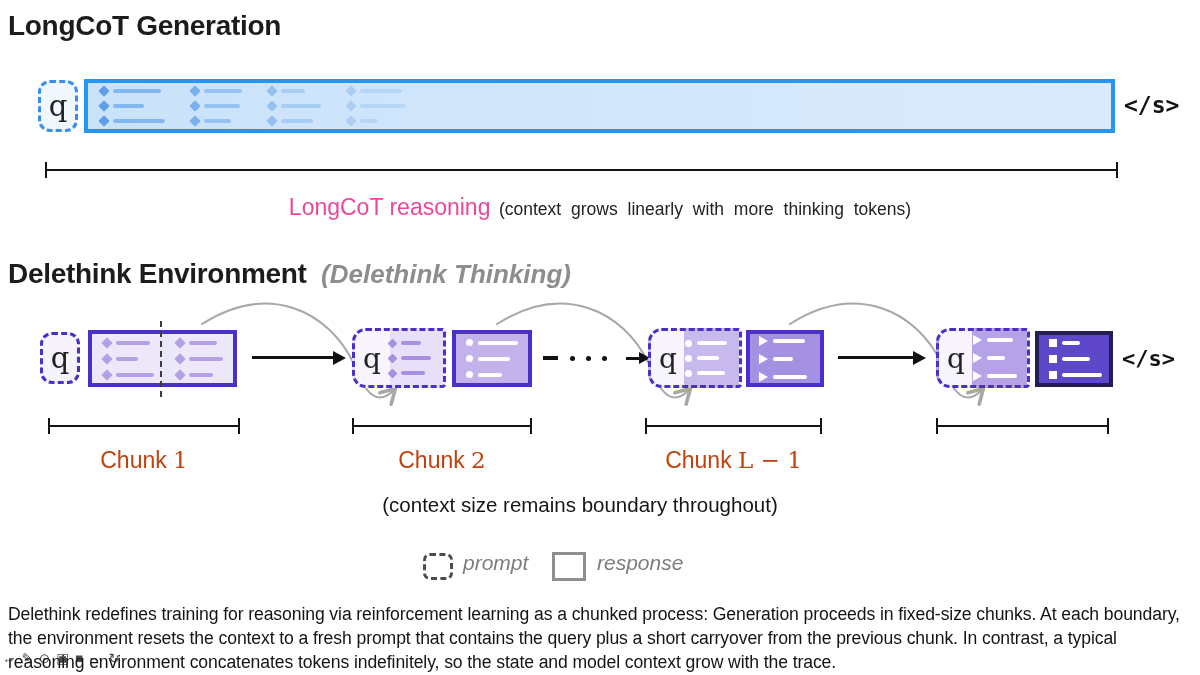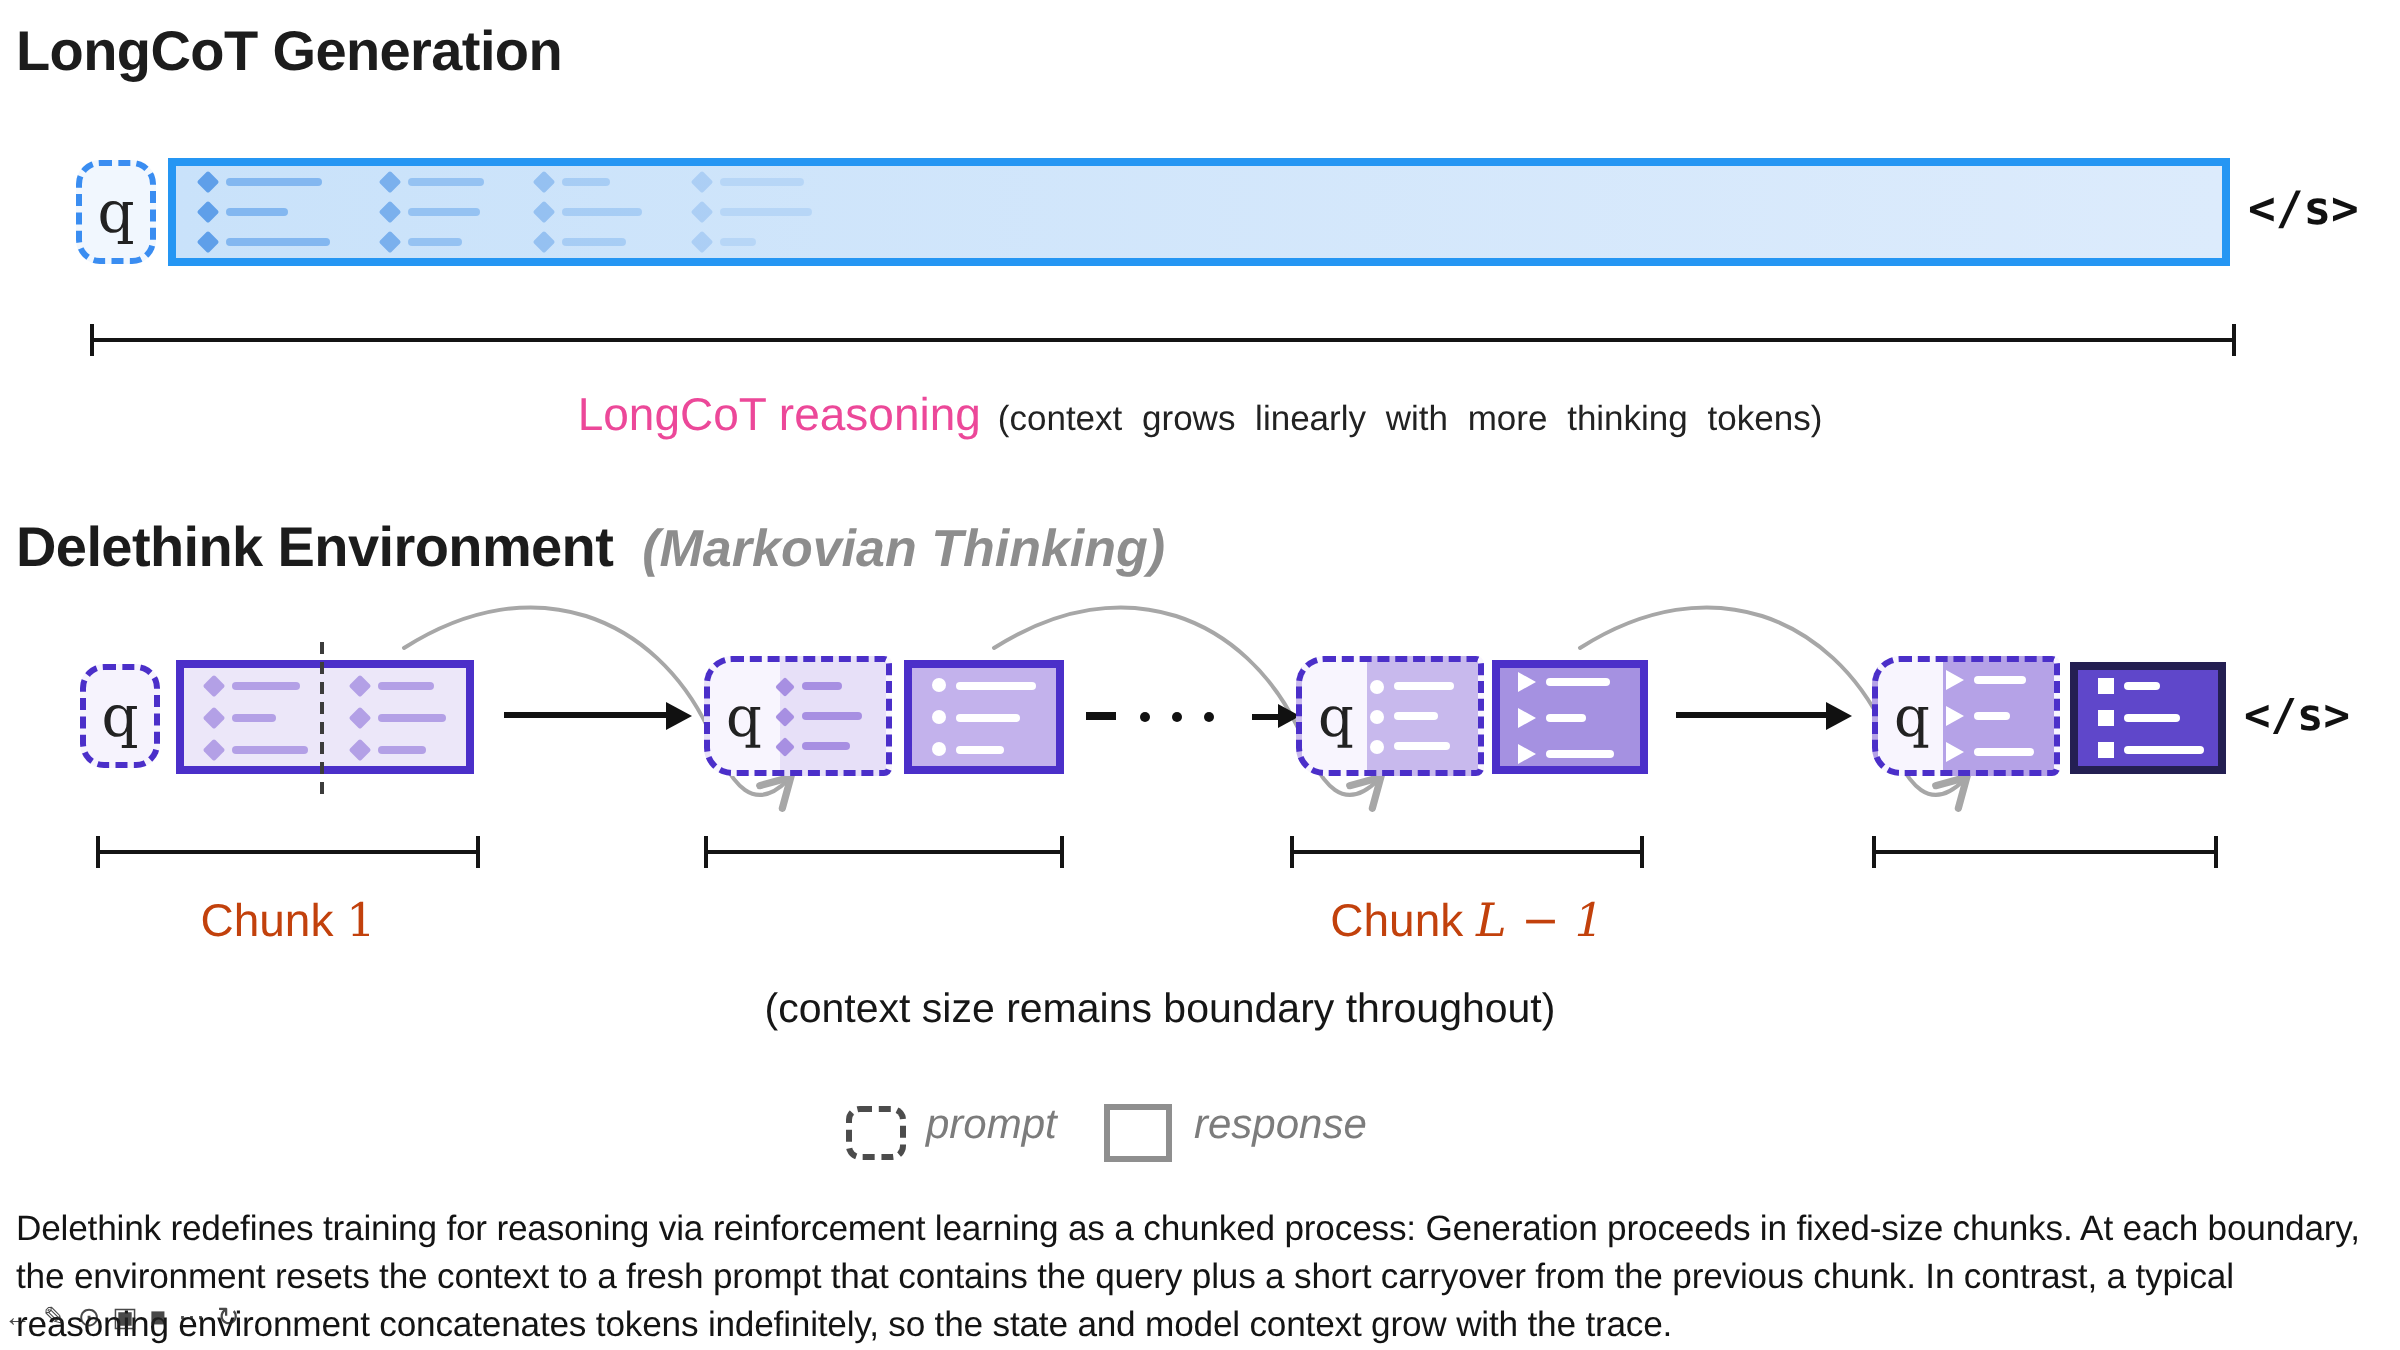--- a/index.html
+++ b/index.html
@@ -35,21 +35,21 @@
   .ruler .line{position:absolute;left:0;right:0;top:7px;height:2px;background:#141414;}
   .ruler::before,.ruler::after{content:"";position:absolute;top:0;width:2px;height:16px;background:#141414;}
   .ruler::before{left:0}.ruler::after{right:0}
 
   
   .cap1{text-align:center;}
   .cap1 .big{font-size:23px;color:#ec4899;}
   .cap1 .small{font-size:17.5px;color:#222;word-spacing:5px;margin-left:4px;}
   .chunk-label{font-size:23px;color:#c2410c;text-align:center;}
   .math{font-family:"DejaVu Serif",serif;font-size:23px;}
-  .math.it{font-style:italic;}
+  .math.it{}
   .cap2{text-align:center;font-size:20.5px;color:#161616;}
 
   
   .dl-solid{border:4px solid #4b2fc9;display:flex;align-items:center;}
   .dl-prompt{border:3.5px dashed #4b2fc9;border-radius:14px 4px 4px 14px;
              display:flex;align-items:center;}
   .dl-prompt .q{width:34px;text-align:center;font-family:"DejaVu Serif",serif;font-size:28px;color:#222;flex:none;}
   .divider{border-left:2.5px dashed #3c3c3c;width:0;}
 
   
@@ -160,21 +160,21 @@
     <span class="line"></span>
   </div>
 
   <div class="abs cap1" style="left:15px;top:194px;width:1170px;">
     <span class="big">LongCoT reasoning</span>
     <span class="small">(context grows linearly with more thinking tokens)</span>
   </div>
 
   <div class="abs" style="left:8px;top:258px;white-space:nowrap;">
     <span class="h1">Delethink Environment</span>
-    <span class="h2-sub">(Markovian Thinking)</span>
+    <span class="h2-sub">(Delethink Thinking)</span>
   </div>
 
   <svg class="abs" style="left:190px;top:296px;" width="230" height="122" viewBox="0 0 230 122">
     <path d="M 12 28 C 78 -14, 138 14, 164 68 C 176 100, 188 110, 204 94" fill="none" stroke="#a7a7a7" stroke-width="2" stroke-linecap="round" marker-end="url(#curveArrow)"></path>
   </svg>
   <svg class="abs" style="left:485px;top:296px;" width="230" height="122" viewBox="0 0 230 122">
     <path d="M 12 28 C 78 -14, 138 14, 164 68 C 176 100, 188 110, 204 94" fill="none" stroke="#a7a7a7" stroke-width="2" stroke-linecap="round" marker-end="url(#curveArrow)"></path>
   </svg>
   <svg class="abs" style="left:778px;top:296px;" width="230" height="122" viewBox="0 0 230 122">
     <path d="M 12 28 C 78 -14, 138 14, 164 68 C 176 100, 188 110, 204 94" fill="none" stroke="#a7a7a7" stroke-width="2" stroke-linecap="round" marker-end="url(#curveArrow)"></path>
@@ -341,20 +341,24 @@
       <span class="line"></span>
     </div>
   <div class="abs ruler" style="left:936px;top:418px;width:173px;">
       <span class="line"></span>
     </div>
 
   <div class="abs chunk-label" style="left:48px;top:447px;width:192px;">
     <span>Chunk</span>
     <span class="math">1</span>
   </div>
+  <div class="abs chunk-label" style="left:352px;top:447px;width:180px;">
+    <span>Chunk</span>
+    <span class="math">2</span>
+  </div>
   <div class="abs chunk-label" style="left:645px;top:447px;width:177px;">
     <span>Chunk</span>
     <span class="math it">L − 1</span>
   </div>
 
   <div class="abs cap2" style="left:0px;top:493px;width:1160px;">(context size remains boundary throughout)</div>
 
   <div class="abs lg-dash" style="left:423px;top:553px;width:30px;height:27px;"></div>
   <div class="abs lg-text" style="left:463px;top:551px;">prompt</div>
   <div class="abs lg-solid" style="left:552px;top:552px;width:34px;height:29px;"></div>

